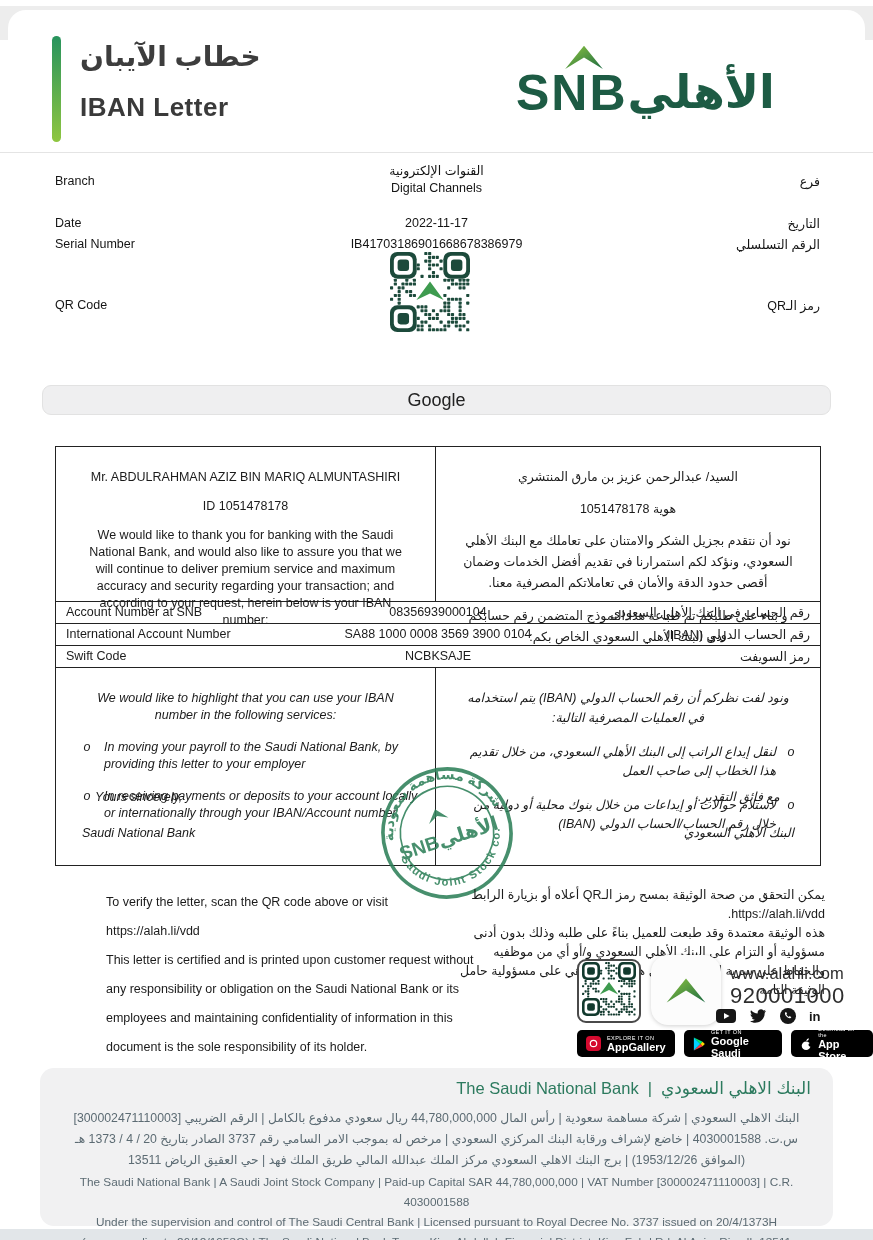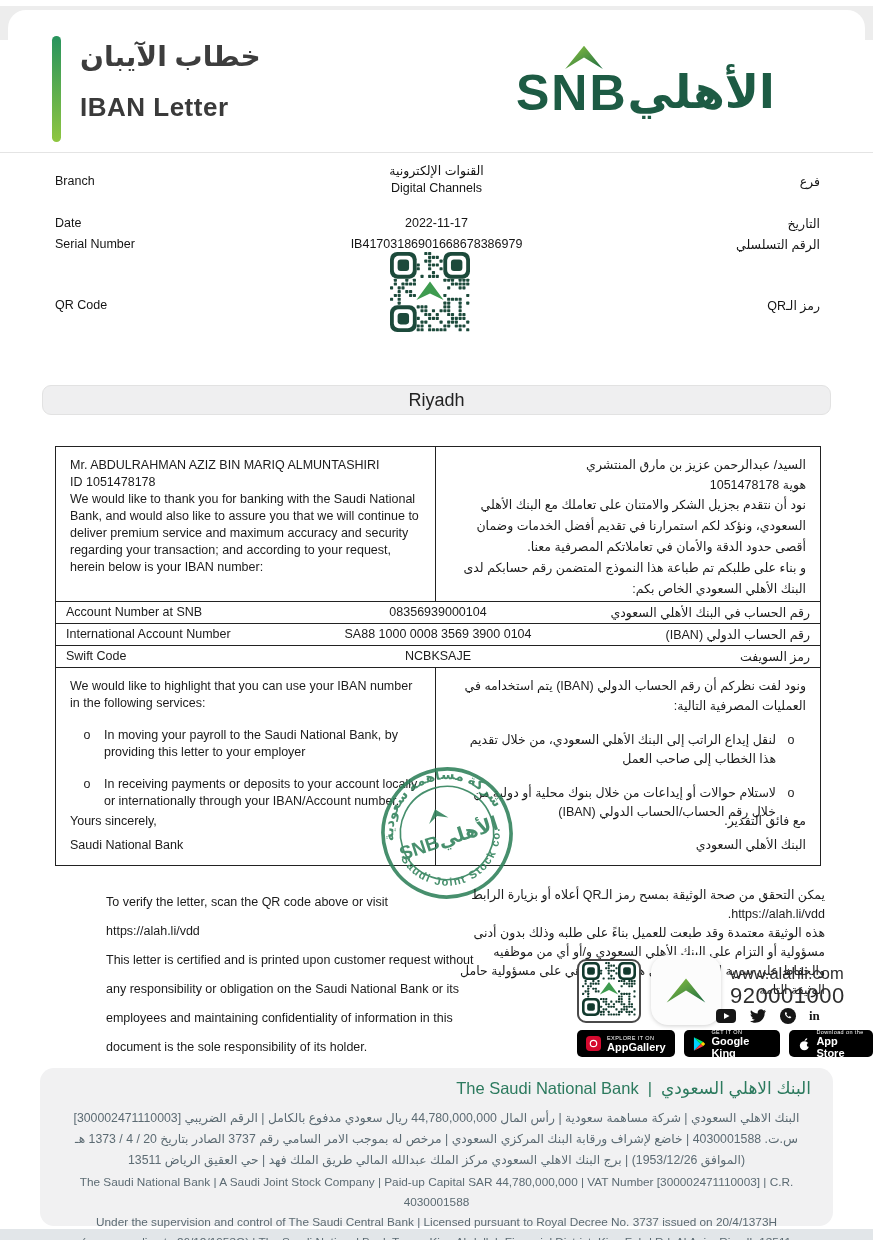--- a/index.html
+++ b/index.html
@@ -31,24 +31,24 @@
 
   
   .details-bar { left:42px; top:385px; width:789px; height:30px; background:#efeff0;
                  border:1px solid #e2e2e2; border-radius:9px; display:flex; align-items:center; justify-content:center; }
   .details-bar span { font-size:18px; color:#222; }
 
   
   .details-table { left:55px; top:446px; width:766px; height:420px; border:1.5px solid #222; font-size:12.5px; color:#1b1b1b; }
   .sec { display:flex; }
   .sec-intro { height:155px; border-bottom:1.2px solid #222; }
-  .sec-usage { height:197px; }
+  .sec-usage { height:197px;font-style:italic; }
   .cell-en { width:380px; border-right:1.2px solid #222; padding:10px 14px; position:relative; }
   .cell-ar { flex:1; padding:8px 14px; direction:rtl; text-align:right; position:relative; }
-  .cell-en p, .cell-ar p { margin:0; }
+  .cell-en p, .cell-ar p { margin:12px;text-align:center; }
   .en-name { line-height:17px; }
   .en-para { margin-top:15px; line-height:17px; }
   .ar-name { line-height:20px; }
   .ar-para { margin-top:12px; line-height:21px; }
   .acct-row { position:relative; height:22px; border-bottom:1.2px solid #222; }
   .acct-row .l { position:absolute; left:10px; top:3px; }
   .acct-row .v { position:absolute; left:0; right:0; top:3px; text-align:center; }
   .acct-row .r { position:absolute; right:10px; top:3px; direction:rtl; }
   .bullet { display:flex; margin-top:15px; line-height:17px; }
   .bullet .mark { width:34px; text-align:center; flex:none; }
@@ -256,21 +256,21 @@
         <rect x="57.14285714285714" y="3.8095238095238093" width="19.047619047619047" height="19.047619047619047" rx="4.9523809523809526" fill="#fff"></rect>
         <rect x="60.95238095238095" y="7.619047619047619" width="11.428571428571427" height="11.428571428571427" rx="3.0476190476190474" fill="#1c4a3b"></rect>
         <rect x="0" y="53.33333333333333" width="26.666666666666664" height="26.666666666666664" rx="7.238095238095237" fill="#1c4a3b"></rect>
         <rect x="3.8095238095238093" y="57.14285714285714" width="19.047619047619047" height="19.047619047619047" rx="4.9523809523809526" fill="#fff"></rect>
         <rect x="7.619047619047619" y="60.95238095238095" width="11.428571428571427" height="11.428571428571427" rx="3.0476190476190474" fill="#1c4a3b"></rect>
         <path d="M26.4,48 L40,29.6 L53.6,48 L40,41.6 Z" fill="#3e9b4f"></path>
       </svg></div>
   <div class="abs meta-label lab-ar" style="top:298px">رمز الـQR</div>
 
   <div class="abs details-bar">
-    <span>Riyadh</span>
+    <span>Google</span>
   </div>
 
   <div class="abs details-table">
     <div class="sec sec-intro">
       <div class="cell-en">
         <p class="en-name">Mr. ABDULRAHMAN AZIZ BIN MARIQ ALMUNTASHIRI</p>
         <p class="en-name">ID 1051478178</p>
         <p class="en-para">We would like to thank you for banking with the Saudi National Bank, and would also like to assure you that we will continue to deliver premium service and maximum accuracy and security regarding your transaction; and according to your request, herein below is your IBAN number:</p>
       </div>
       <div class="cell-ar">
@@ -507,21 +507,21 @@
       <svg width="18" height="15" viewBox="0 0 20 17">
           <path fill="#161616" d="M19,2.3c-.7.3-1.4.5-2.1.6.8-.5 1.3-1.2 1.6-2-.7.4-1.5.7-2.3.9C15.5.9 14.5.4 13.4.4c-2.1,0-3.8,1.7-3.8,3.8 0,.3 0,.6.1.9C6.6,4.9 3.9,3.5 2.1,1.3c-.3.6-.5,1.2-.5,1.9 0,1.3.7,2.5 1.7,3.2-.6,0-1.2-.2-1.7-.5v.1c0,1.8 1.3,3.4 3,3.7-.3.1-.7.1-1,.1-.2,0-.5,0-.7-.1.5,1.5 1.9,2.6 3.5,2.6-1.3,1-2.9,1.6-4.7,1.6H1c1.7,1.1 3.7,1.7 5.8,1.7 7,0 10.8-5.8 10.8-10.8v-.5C18.2,3.8 18.7,3.1 19,2.3Z"></path>
         </svg>
     </span>
     <span>
       <svg width="16" height="16" viewBox="0 0 16 16">
           <circle cx="8" cy="8" r="8" fill="#161616"></circle>
           <path fill="#fff" d="M5.2,4.6c.3-.7.9-.8 1.2-.2l.5,1c.1.3 0 .6-.2.8l-.4.4c.5,1 1.3,1.8 2.3,2.3l.4-.4c.2-.2.5-.3.8-.2l1,.5c.6.3.5,1-.2,1.2-.9.4-2.1.1-3.3-.8-1.1-.8-2-2-2.3-3.2C4.9,5.5 5,5 5.2,4.6Z"></path>
         </svg>
     </span>
-    <span style="font-weight:bold;font-size:13px;color:#161616;font-family:Liberation Serif, serif;">in</span>
+    <span style="font-weight:bold;font-size:13px;color:#161616;font-family:Liberation Sans, sans-serif;">in</span>
   </div>
 
   <div class="abs badges">
     <div class="badge">
       <svg width="15" height="15" viewBox="0 0 15 15">
           <rect width="15" height="15" rx="4" fill="#d50a2f"></rect>
           <circle cx="7.5" cy="7.5" r="3.2" fill="none" stroke="#fff" stroke-width="1.2"></circle>
         </svg>
       <div class="txt">
         <span class="t1">EXPLORE IT ON</span>
@@ -530,21 +530,21 @@
     </div>
     <div class="badge">
       <svg width="14" height="16" viewBox="0 0 14 16">
         <path d="M1,0.5 L1,15.5 L8.5,8 Z" fill="#00d2ff"></path>
         <path d="M1,0.5 L11,5.5 L8.5,8 Z" fill="#00ef76"></path>
         <path d="M11,5.5 L13.5,8 L11,10.5 L8.5,8 Z" fill="#ffd900"></path>
         <path d="M1,15.5 L11,10.5 L8.5,8 Z" fill="#ff3a44"></path>
       </svg>
       <div class="txt">
         <span class="t1">GET IT ON</span>
-        <span class="t2">Google King</span>
+        <span class="t2">Google Saudi</span>
       </div>
     </div>
     <div class="badge">
       <svg width="14" height="16" viewBox="0 0 14 16">
         <circle cx="7" cy="10" r="5" fill="#fff"></circle>
         <circle cx="11.8" cy="9" r="2.1" fill="#000"></circle>
         <path d="M7,4.6 Q7.8,1.8 10.2,1.4 Q10.2,4.2 7,4.6 Z" fill="#fff"></path>
       </svg>
       <div class="txt">
         <span class="t1">Download on the</span>

